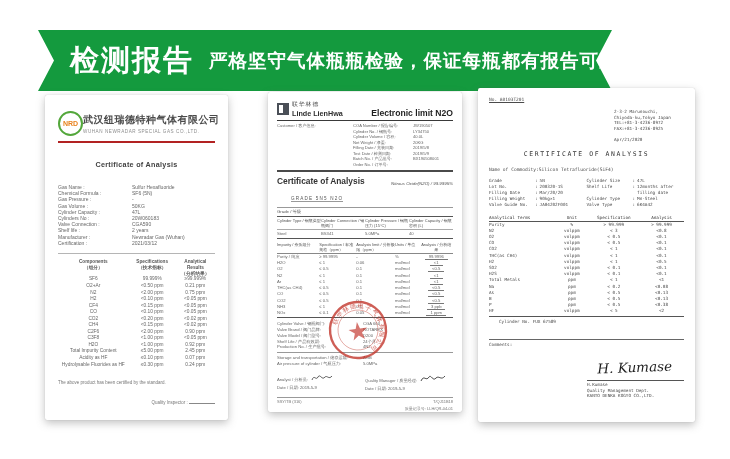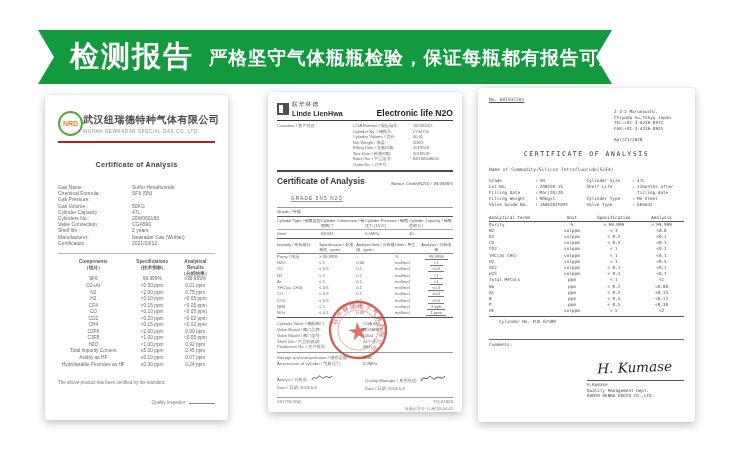--- a/index.html
+++ b/index.html
@@ -1,21 +1,21 @@
 <!DOCTYPE html>
 <html><head>
 <meta charset="utf-8">
 <style>
   *{margin:0;padding:0;box-sizing:border-box;-webkit-text-size-adjust:none}
   html,body{width:730px;height:459px;background:#ffffff;overflow:hidden;
     font-family:"Liberation Sans",sans-serif;}
   .stage{position:absolute;inset:0;width:730px;height:459px;background:#fff}
 
   
-  .ribbon{position:absolute;left:38px;top:30px;width:574px;height:54px;background:#149a3e;
+  .ribbon{position:absolute;left:38px;top:30px;width:574px;height:61px;background:#149a3e;
     clip-path:polygon(0 0,100% 0,calc(100% - 16px) 50%,100% 100%,0 100%,16px 50%);
     display:flex;align-items:center;color:#fff;}
   .ribbon-title{font-size:29px;font-weight:bold;margin-left:32px;letter-spacing:2px;white-space:nowrap}
   .ribbon-sub{font-size:18.5px;font-weight:bold;margin-left:15px;letter-spacing:1px;white-space:nowrap}
 
   
   .card{position:absolute;background:#fff;border-radius:2px;
     box-shadow:0 3px 9px rgba(100,100,100,.40),0 0 1px rgba(0,0,0,.25);}
 
   
@@ -293,21 +293,21 @@
     </div>
   </div>
 
   <div class="card card-llh">
     <div class="llh-header">
       <div class="llh-mark"></div>
       <div class="llh-brand">
         <div class="llh-brand-cn">联华林德</div>
         <div class="llh-brand-en">Linde LienHwa</div>
       </div>
-      <div class="llh-product">Electronic life N2O</div>
+      <div class="llh-product">Electronic limit N2O</div>
     </div>
 
     <div class="llh-top">
       <div class="llh-customer">Customer / 客户信息:</div>
       <div class="llh-info">
 
           <div class="llh-irow">
             <span class="il">COA Number / 报告编号:</span>
             <span class="iv">JW190507</span>
           </div>

